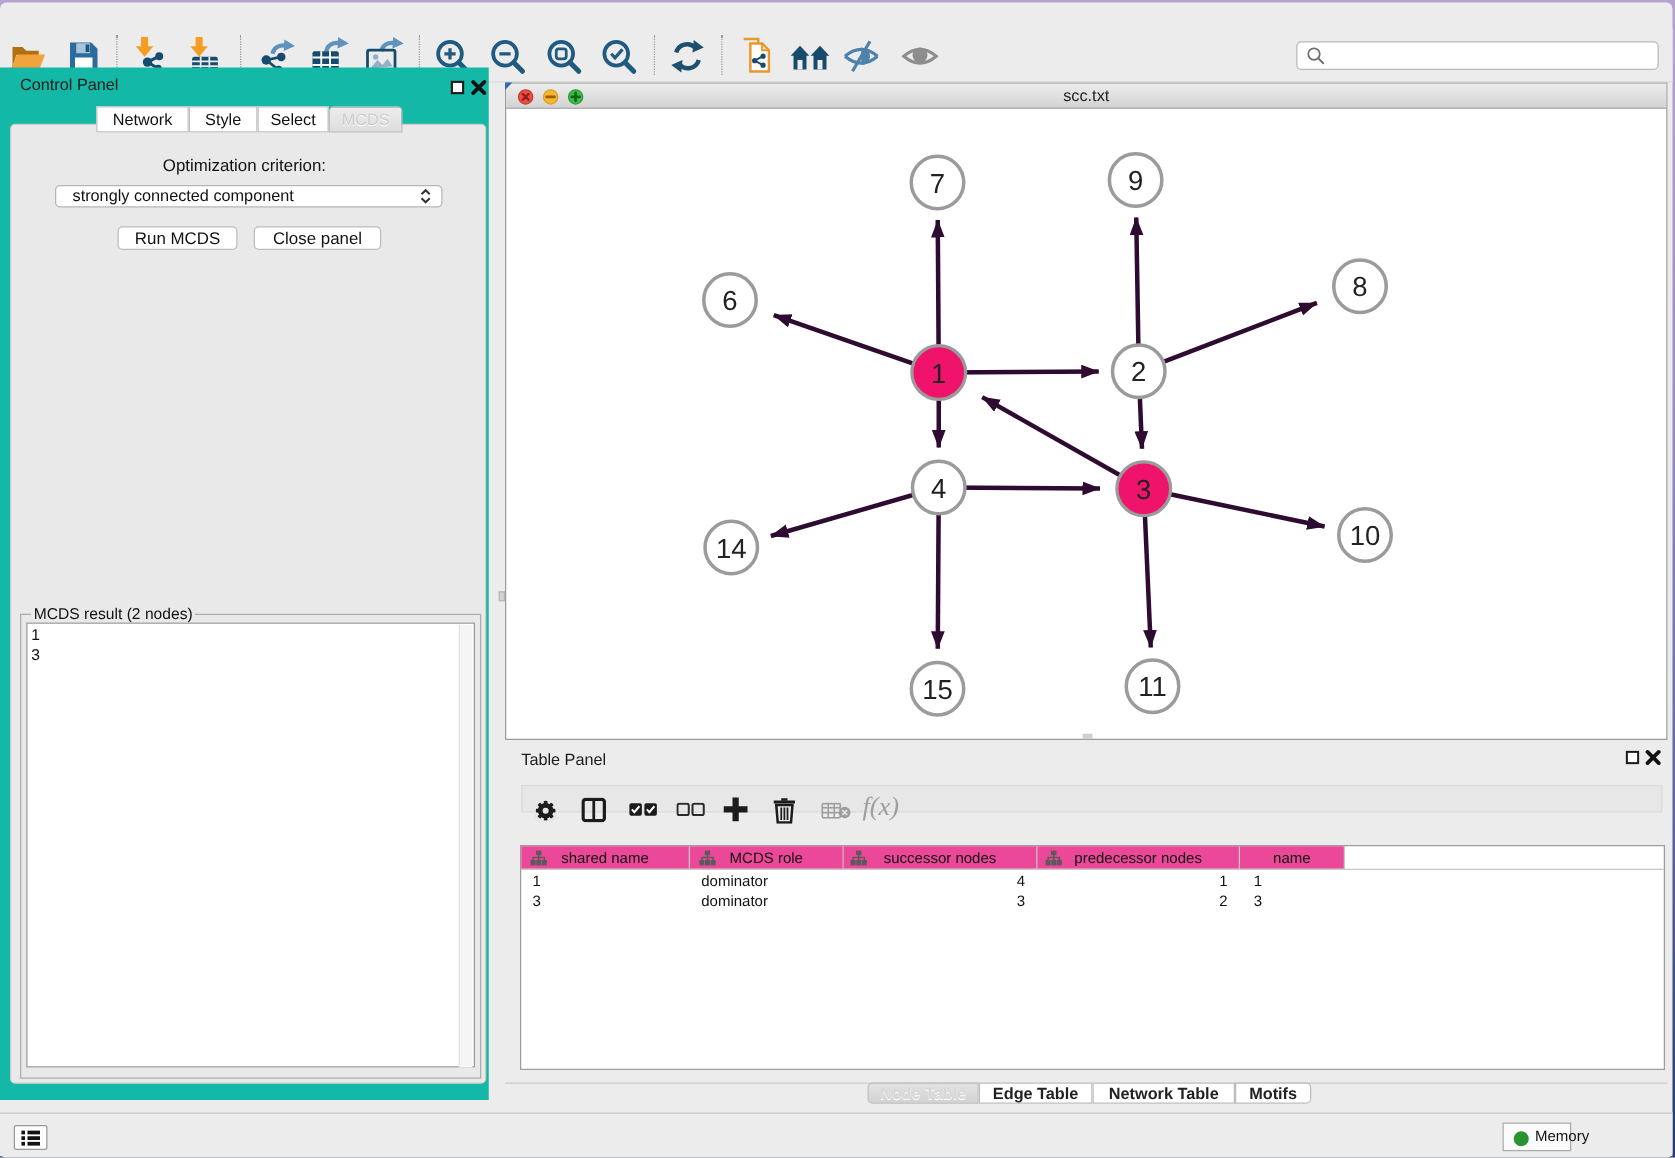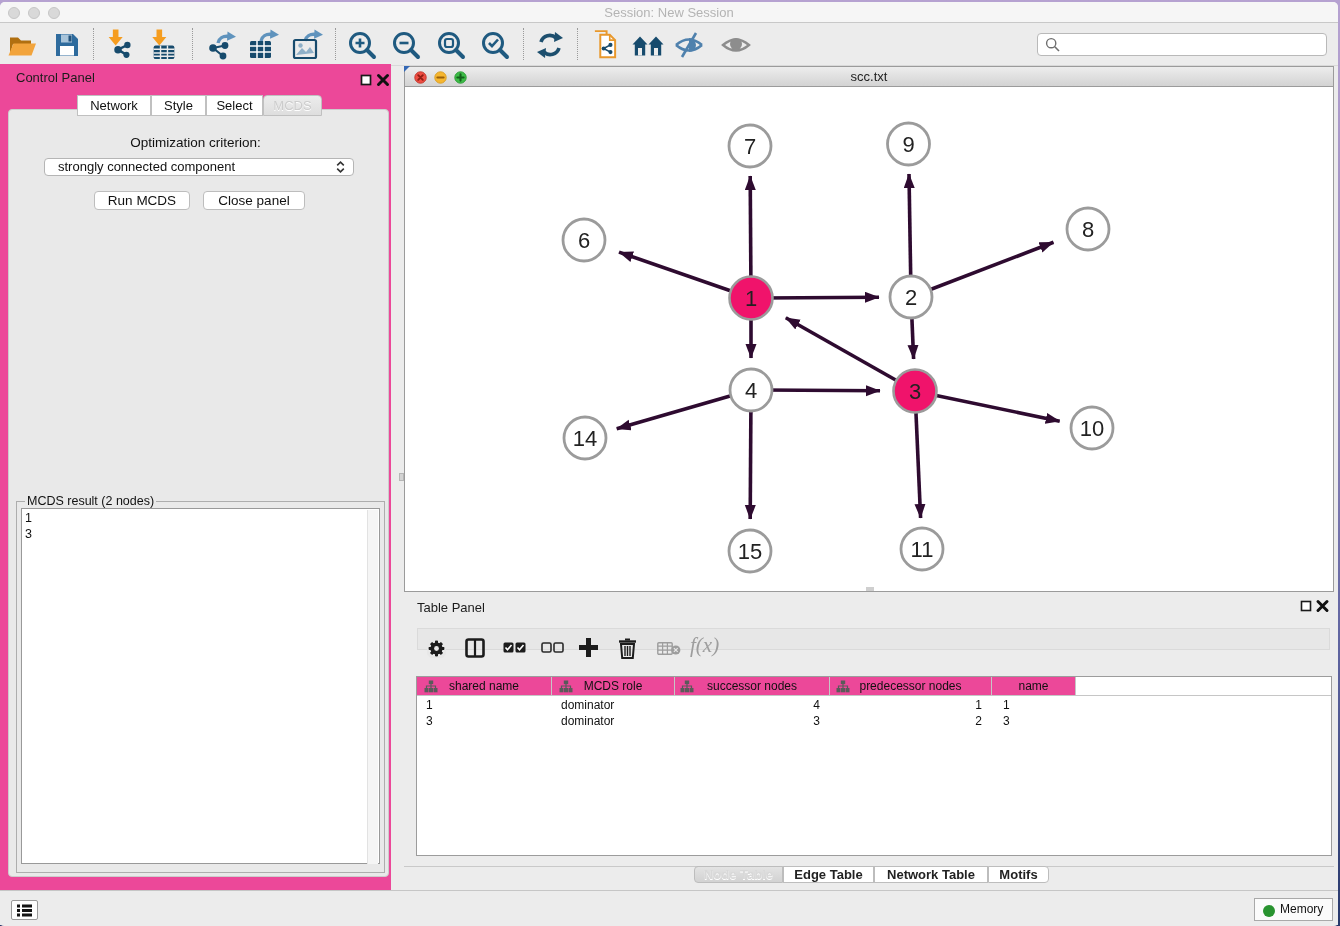--- a/index.html
+++ b/index.html
@@ -18,21 +18,21 @@
   #title-text { position:absolute; top:3px; width:100%; text-align:center;
         font-size:13px; color:#b4b4b4; }
   
   #toolbar { position:absolute; left:0; top:21px; width:100%; height:43px;
         background:#ececec; border-bottom:1px solid #d9d9d9; }
   .tbsep { position:absolute; top:5px; height:32px; width:0;
         border-left:1px dotted #9a9a9a; }
   #searchbox { position:absolute; left:1037px; top:10px; width:290px; height:23px;
         background:#fff; border:1px solid #b9b9b9; border-radius:4px; }
   
-  #leftpanel { position:absolute; left:0; top:62px; width:391px; height:826px; background:#ec4899; }
+  #leftpanel { position:absolute; left:0; top:52px; width:391px; height:826px; background:#14b8a6; }
   #cp-title { position:absolute; left:16px; top:6px; font-size:13px; color:#1c1c1c; }
   .tab { position:absolute; top:31px; height:21px; background:#fff; border:1px solid #c0c0c0;
          font-size:13px; color:#111; text-align:center; line-height:20px; }
   #tabpane { position:absolute; left:8px; top:45px; width:381px; height:768px;
          border:1px solid #cccccc; border-radius:4px; background:#e9e9e9; }
   #optlabel { position:absolute; left:0; top:71px; width:391px; text-align:center;
          font-size:13.5px; color:#111; }
   #dropdown { position:absolute; left:44px; top:94px; width:310px; height:18px;
          background:#fff; border:1px solid #b5b5b5; border-radius:4px;
          font-size:13px; color:#111; line-height:16px; padding-left:13px; }
@@ -72,35 +72,29 @@
   #tbl-header-line { position:absolute; left:0; top:18px; width:100%; height:1px; background:#c6c6c6; }
   
   #bt-line { position:absolute; left:0; top:274px; width:100%; height:1px; background:#c9c9c9; }
   .btab { position:absolute; top:274px; height:17px; background:#fff; border:1px solid #bdbdbd;
         font-size:13px; font-weight:bold; color:#222; text-align:center; line-height:15px; }
   
   #statusbar { position:absolute; left:0; top:888px; width:100%; height:35px;
         border-top:1px solid #c6c6c6; background:#ececec; }
   #listbtn { position:absolute; left:11px; top:9px; width:27px; height:20px;
         background:#fdfdfd; border:1px solid #999; border-radius:2px; }
-  #membtn { position:absolute; left:1254px; top:7px; width:79px; height:23px;
+  #membtn { position:absolute; left:1202px; top:7px; width:55px; height:23px;
         background:#fbfbfb; border:1px solid #a9a9a9; font-size:12px; color:#111; }
   #memdot { position:absolute; left:8px; top:5.5px; width:12px; height:12px;
         border-radius:50%; background:#28932f; }
 </style>
 </head>
 <body>
 <div id="win">
 
-  <div id="titlebar">
-    <div class="tl" style="left:8px"></div>
-    <div class="tl" style="left:28px"></div>
-    <div class="tl" style="left:48px"></div>
-    <div id="title-text">Session: New Session</div>
-  </div>
 
   <div id="toolbar">
     <div class="tbsep" style="left:93px"></div>
     <div class="tbsep" style="left:192px"></div>
     <div class="tbsep" style="left:335px"></div>
     <div class="tbsep" style="left:523px"></div>
     <div class="tbsep" style="left:577px"></div>
     <div id="tb-icons">
 
       <svg class="ic" style="left:7px;top:8px;" width="30" height="28" viewBox="0 0 30 28">

